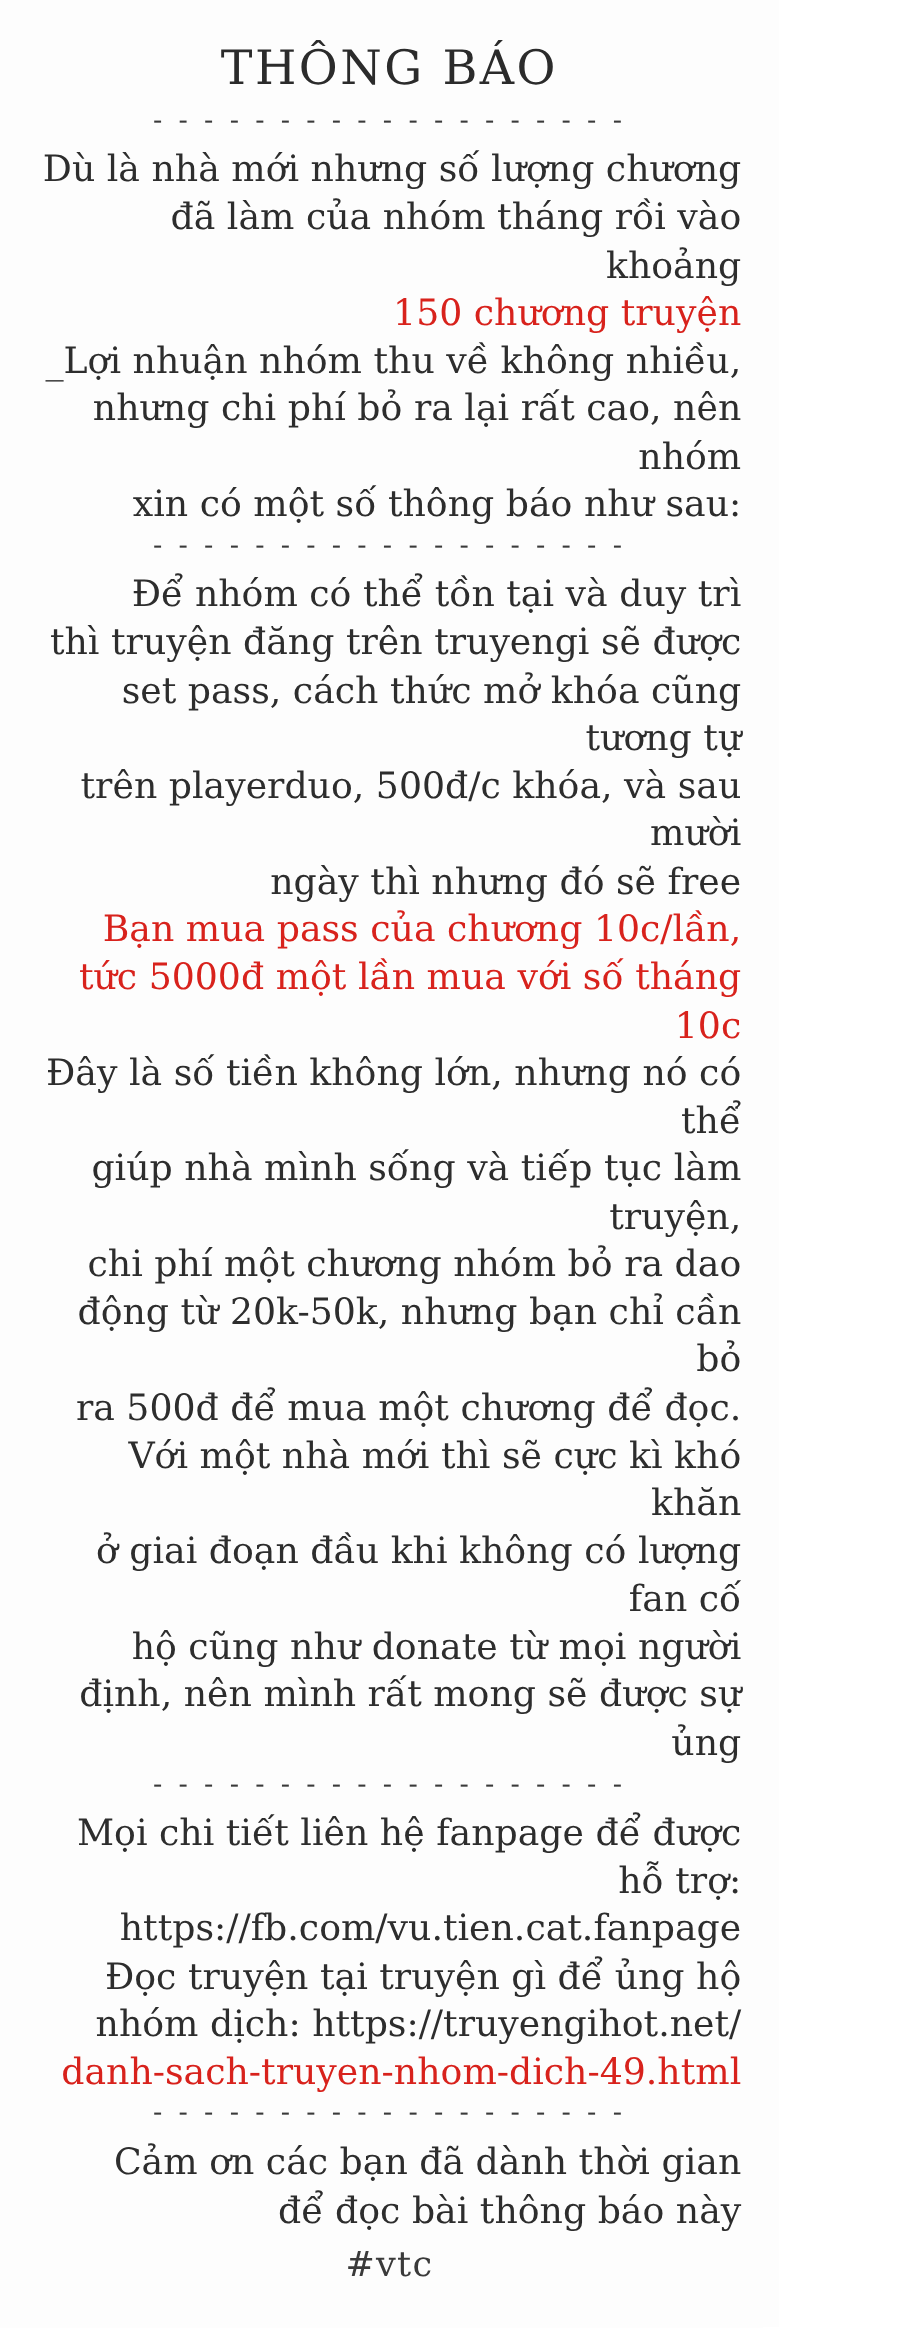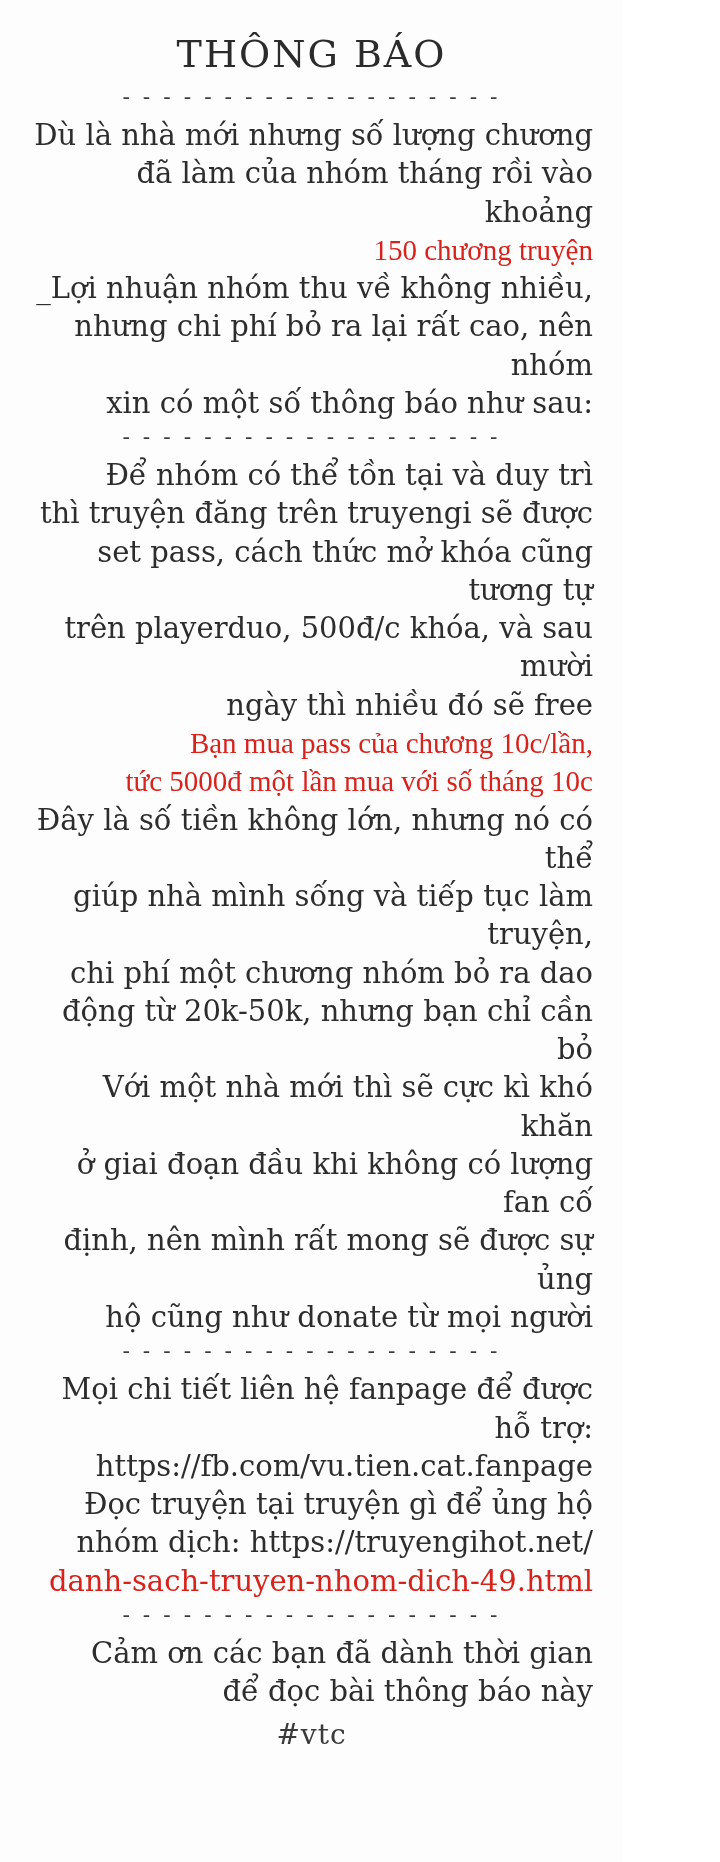--- a/index.html
+++ b/index.html
@@ -46,21 +46,20 @@
   }
   .line {
     font-size: 29px;
     line-height: 1.32;
     color: #2d2d2d;
     text-align: right;
     white-space: pre-wrap;
   }
   .line.red {
     color: #d8221c;
-    font-family: Liberation Serif, serif;
   }
   .line.link {
     color: #d8221c;
   }
   .tag {
     font-size: 28px;
     color: #3a3a3a;
     text-align: center;
     margin-top: 8px;
     letter-spacing: 1px;
@@ -84,31 +83,32 @@
     <div class="line">xin có một số thông báo như sau:</div>
   </div>
 
   <div class="divider">- - - - - - - - - - - - - - - - - - -</div>
 
   <div class="block">
     <div class="line">Để nhóm có thể tồn tại và duy trì</div>
     <div class="line">thì truyện đăng trên truyengi sẽ được</div>
     <div class="line">set pass, cách thức mở khóa cũng tương tự</div>
     <div class="line">trên playerduo, 500đ/c khóa, và sau mười</div>
-    <div class="line">ngày thì nhiều đó sẽ free</div>
+    <div class="line">ngày thì nhưng đó sẽ free</div>
     <div class="line red">Bạn mua pass của chương 10c/lần,</div>
     <div class="line red">tức 5000đ một lần mua với số tháng 10c</div>
     <div class="line">Đây là số tiền không lớn, nhưng nó có thể</div>
     <div class="line">giúp nhà mình sống và tiếp tục làm truyện,</div>
     <div class="line">chi phí một chương nhóm bỏ ra dao</div>
     <div class="line">động từ 20k-50k, nhưng bạn chỉ cần bỏ</div>
+    <div class="line">ra 500đ để mua một chương để đọc.</div>
     <div class="line">Với một nhà mới thì sẽ cực kì khó khăn</div>
     <div class="line">ở giai đoạn đầu khi không có lượng fan cố</div>
+    <div class="line">hộ cũng như donate từ mọi người</div>
     <div class="line">định, nên mình rất mong sẽ được sự ủng</div>
-    <div class="line">hộ cũng như donate từ mọi người</div>
   </div>
 
   <div class="divider">- - - - - - - - - - - - - - - - - - -</div>
 
   <div class="block">
     <div class="line">Mọi chi tiết liên hệ fanpage để được</div>
     <div class="line"><span>hỗ trợ: </span><span class="link">https://fb.com/vu.tien.cat.fanpage</span></div>
     <div class="line">Đọc truyện tại truyện gì để ủng hộ</div>
     <div class="line"><span>nhóm dịch: </span><span class="link">https://truyengihot.net/</span></div>
     <div class="line link">danh-sach-truyen-nhom-dich-49.html</div>

